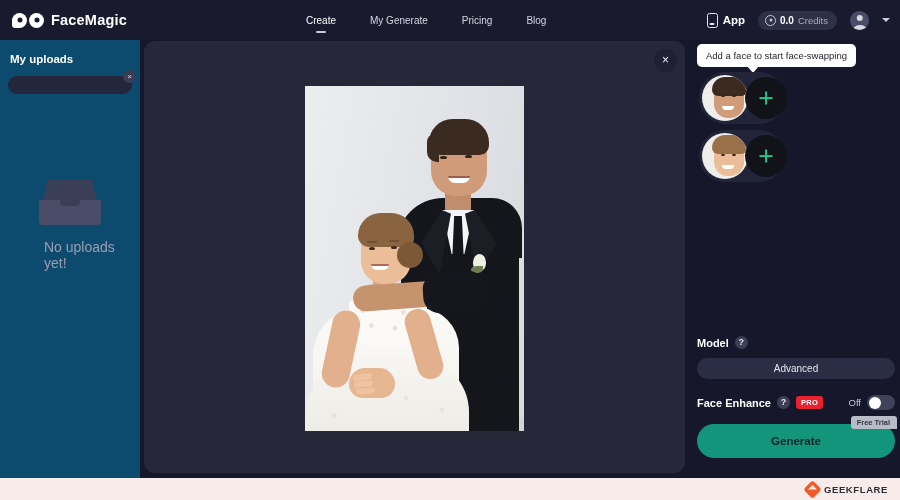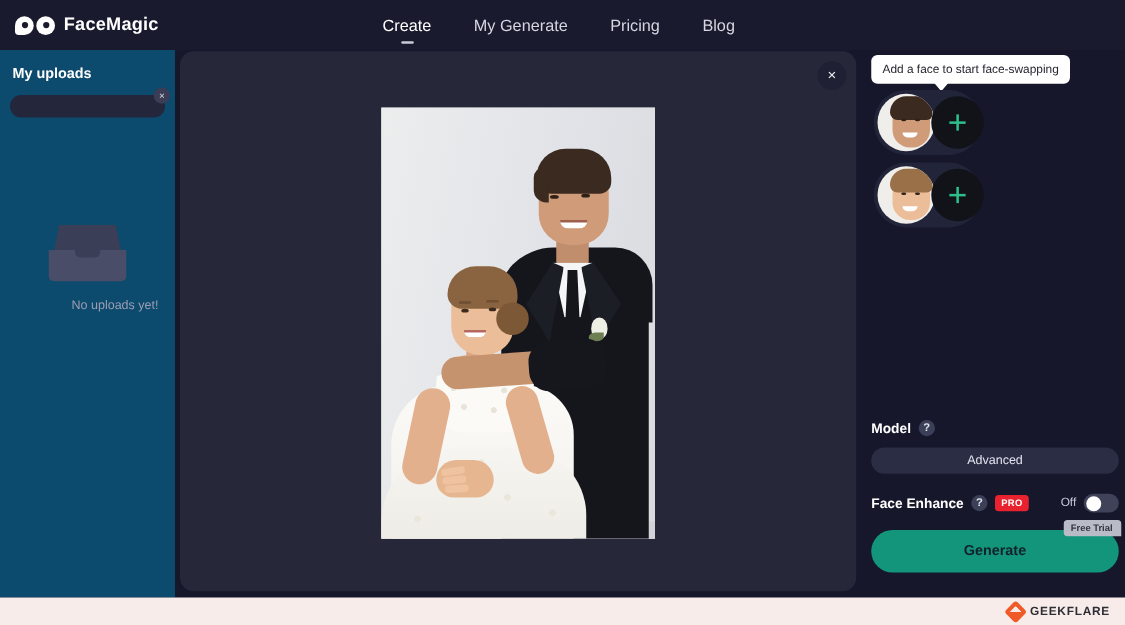--- a/index.html
+++ b/index.html
@@ -26,21 +26,21 @@
   .eye::after {
     content: ""; position: absolute; width: 5px; height: 5px;
     border-radius: 50%; background: #191a2e;
     left: 50%; top: 50%; transform: translate(-50%,-50%);
   }
   .eye.left { border-radius: 50% 50% 50% 20%; }
   .logo-text { color: #ffffff; font-size: 14.5px; font-weight: bold; letter-spacing: .2px; }
 
   .nav { position: absolute; left: 305px; top: 0; height: 40px; display: flex; align-items: center; gap: 32px; }
   .nav-item {
-    color: #d5d6e0; font-size: 13px; position: relative;
+    color: #d5d6e0; font-size: 10px; position: relative;
     padding: 2px 1px; cursor: pointer; white-space: nowrap;
   }
   .nav-item.active { color: #ffffff; }
   .nav-item.active::after {
     content: ""; position: absolute; left: 50%; transform: translateX(-50%);
     bottom: -5px; width: 10px; height: 2px; background: #c9cad6; border-radius: 1px;
   }
 
   .header-right {
     position: absolute; right: 10px; top: 0; height: 40px;
@@ -112,21 +112,21 @@
     border-radius: 3px 3px 0 0;
   }
   .tray-body {
     position: absolute; left: 0; top: 20px; width: 62px; height: 25px;
     background: #4a4d68; border-radius: 0 0 4px 4px;
   }
   .tray-notch {
     position: absolute; left: 50%; transform: translateX(-50%); top: 20px;
     width: 20px; height: 6px; background: #3b3e57; border-radius: 0 0 4px 4px;
   }
-  .empty-text { color: #9c9eb2; font-size: 10px; padding-left: 44px; }
+  .empty-text { color: #9c9eb2; font-size: 14px; padding-left: 44px; }
 
   
   .canvas {
     position: absolute; left: 144px; top: 41px; width: 541px; height: 432px;
     background: #262738; border-radius: 11px;
   }
   .close-btn {
     position: absolute; right: 8px; top: 8px; width: 23px; height: 23px;
     border-radius: 50%; background: #1f2033; color: #f0f1f6;
     font-size: 12px; line-height: 23px; text-align: center; cursor: pointer;
@@ -401,20 +401,33 @@
       <span class="logo-text">FaceMagic</span>
     </div>
 
     <div class="nav">
       <span class="nav-item active">Create</span>
       <span class="nav-item">My Generate</span>
       <span class="nav-item">Pricing</span>
       <span class="nav-item">Blog</span>
     </div>
 
+    <div class="header-right">
+      <div class="app-link">
+        <span class="phone-icon"></span>
+        <span class="app-label">App</span>
+      </div>
+      <div class="credits">
+        <span class="coin-icon"></span>
+        <span class="credits-value">0.0</span>
+        <span class="credits-label">Credits</span>
+      </div>
+      <div class="avatar"></div>
+      <div class="chev"></div>
+    </div>
   </div>
 
   <div class="sidebar">
     <div class="sidebar-title">My uploads</div>
     <div class="notice">
       <div class="notice-close">×</div>
     </div>
     <div class="empty">
       <div class="tray-icon">
         <span class="tray-lid"></span>

